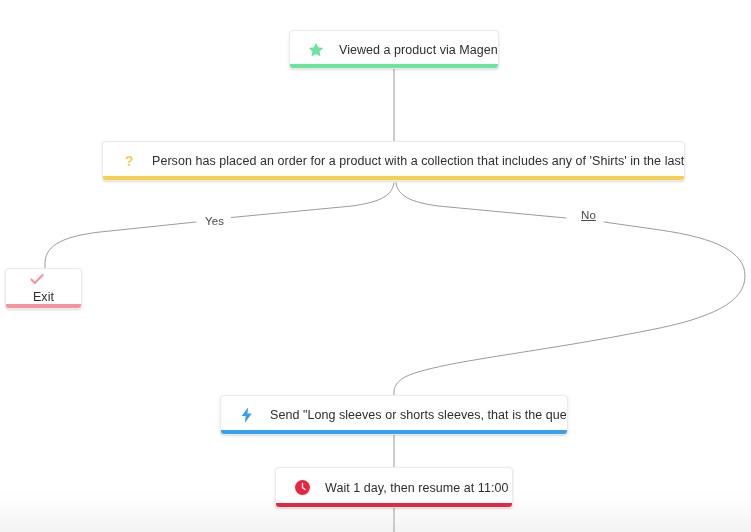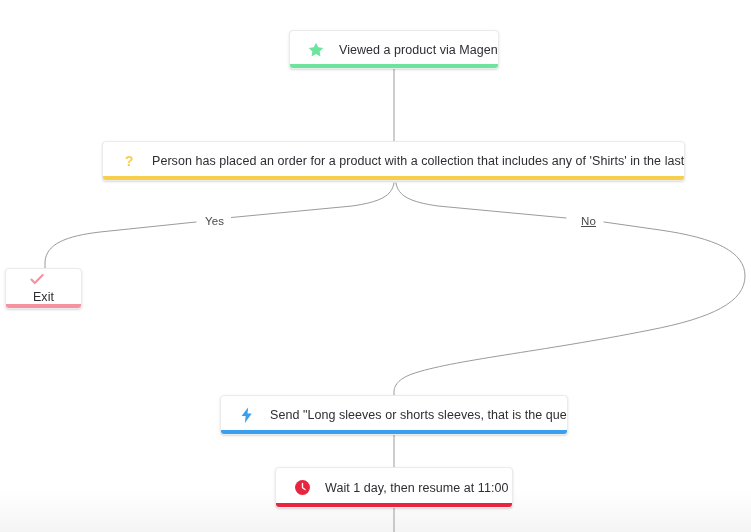--- a/index.html
+++ b/index.html
@@ -121,21 +121,21 @@
                L394,395"></path>
 
       <path d="M394,435 L394,467"></path>
 
       <path d="M394,508 L394,532"></path>
     </g>
   </svg>
 
   <div class="branch-label" style="left:198px; top:214px;">Yes</div>
 
-  <div class="branch-label" style="left:574px; top:214px;text-decoration:underline;">No</div>
+  <div class="branch-label" style="left:574px; top:208px;text-decoration:underline;">No</div>
 
   <div class="node" id="node-trigger">
     <span class="node-icon">
       <svg width="18" height="18" viewBox="0 0 24 24" aria-hidden="true">
         <path fill="#6ce49b" d="M12 2.2l2.95 6.1 6.7.9-4.86 4.66 1.2 6.64L12 17.36 5.99 20.5l1.2-6.64L2.33 9.2l6.7-.9z"></path>
       </svg>
     </span>
     <span class="node-label">Viewed a product via Magento</span>
   </div>
 

